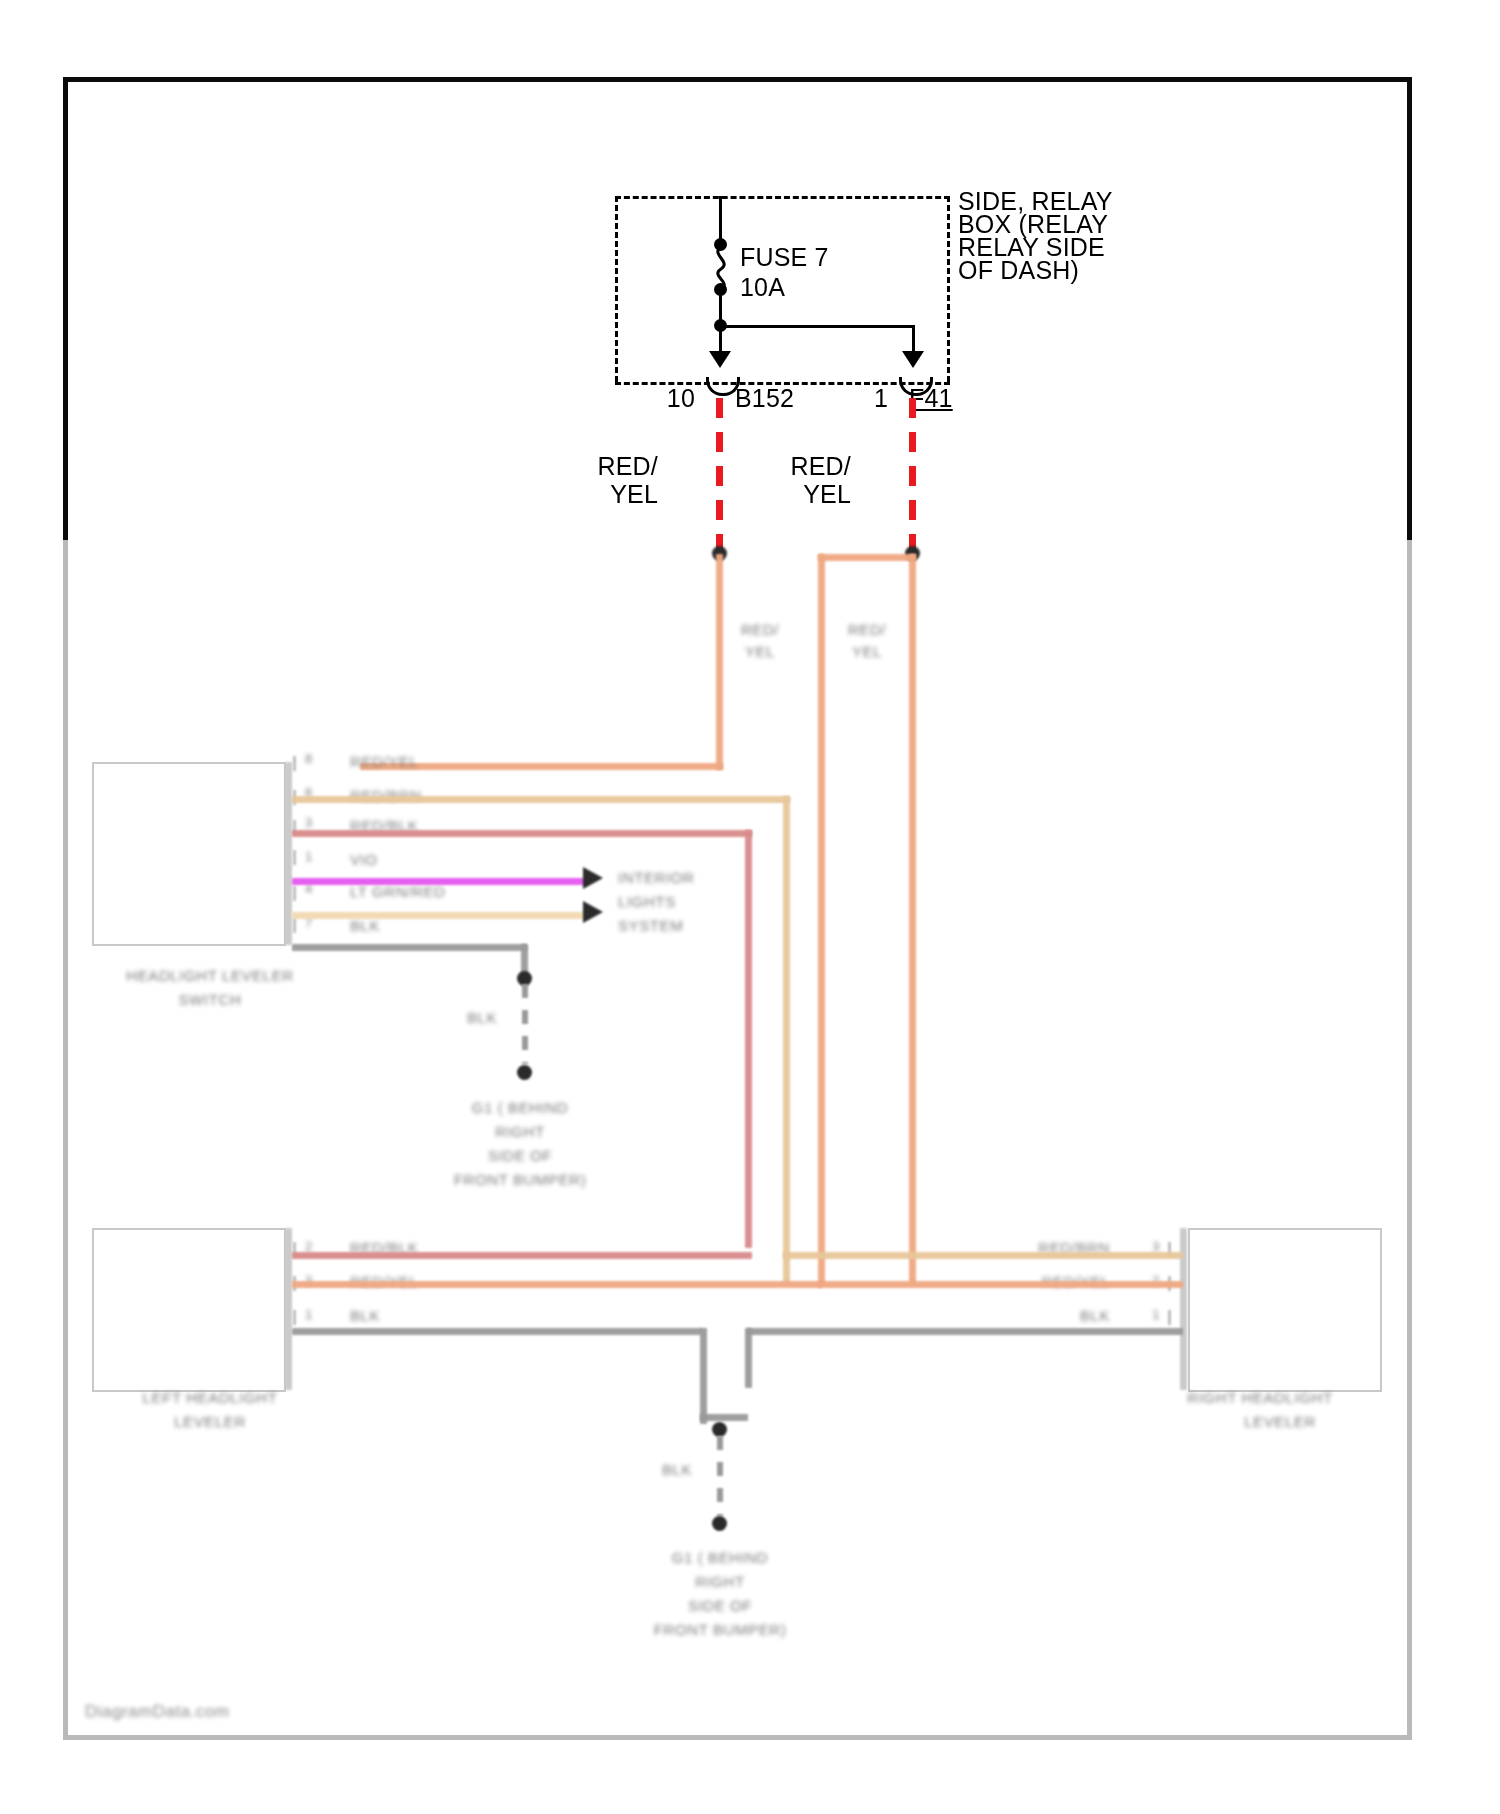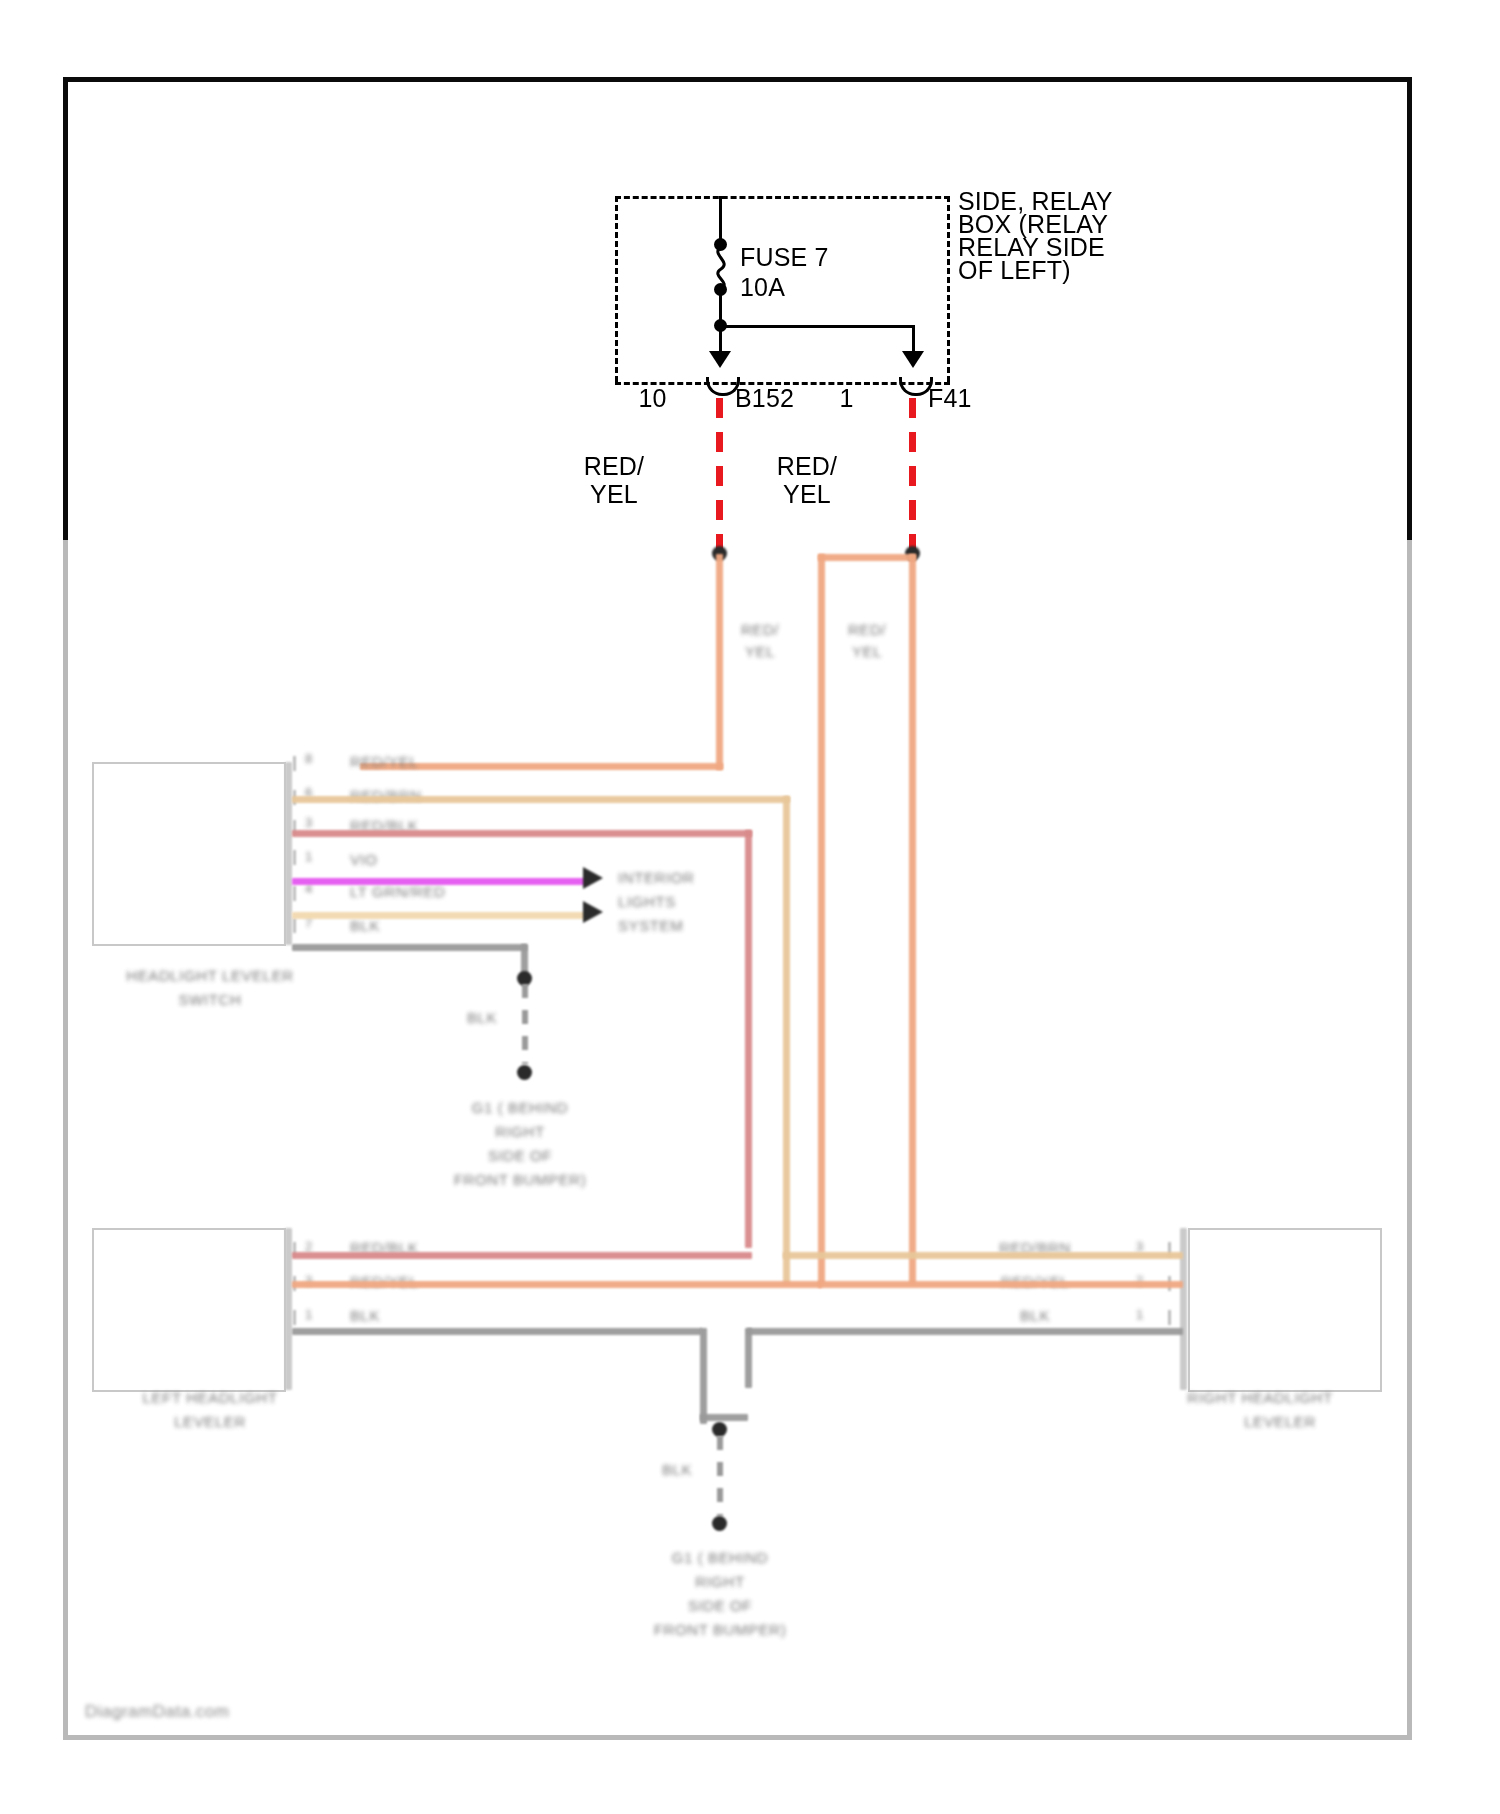--- a/index.html
+++ b/index.html
@@ -54,21 +54,21 @@
     position: absolute;
     color: #6f6f6f;
     white-space: pre;
     line-height: 1.35;
     font-size: 15px;
     letter-spacing: 0.6px;
     filter: blur(2.1px);
     opacity: 0.92;
   }
   .ctr { text-align: center; }
-  .rt { text-align: center; }
+  .rt { text-align: right; }
 
   
   .vline { position: absolute; background: #000000; width: 3px; }
   .hline { position: absolute; background: #000000; height: 3px; }
   .dot {
     position: absolute;
     width: 13px; height: 13px;
     background: #000000;
     border-radius: 50%;
   }
@@ -194,26 +194,26 @@
 
   <div class="arrow-down" style="left:709px; top:351px;"></div>
   <div class="arrow-down" style="left:902px; top:351px;"></div>
 
   <div class="cup" style="left:706px; top:377px;"></div>
   <div class="cup" style="left:899px; top:377px;"></div>
 
   <div class="lbl lbl-sharp rt" style="left:610px; top:384px; width:85px;">10</div>
   <div class="lbl lbl-sharp" style="left:735px; top:384px;">B152</div>
   <div class="lbl lbl-sharp rt" style="left:805px; top:384px; width:83px;">1</div>
-  <div class="lbl lbl-sharp" style="left:928px; top:384px;">F41</div>
+  <div class="lbl lbl-sharp" style="left:909px; top:384px;text-decoration:underline;">F41</div>
 
   <div class="lbl lbl-sharp" style="left:958px; top:187px;">SIDE, RELAY</div>
   <div class="lbl lbl-sharp" style="left:958px; top:210px;">BOX (RELAY</div>
   <div class="lbl lbl-sharp" style="left:958px; top:233px;">RELAY SIDE</div>
-  <div class="lbl lbl-sharp" style="left:958px; top:256px;">OF LEFT)</div>
+  <div class="lbl lbl-sharp" style="left:958px; top:256px;">OF DASH)</div>
 
   <div class="reddash" style="left:716px; top:398px; height:152px;"></div>
   <div class="reddash" style="left:909px; top:398px; height:152px;"></div>
 
   <div class="lbl lbl-sharp rt" style="left:570px; top:452px; width:88px;">RED/</div>
   <div class="lbl lbl-sharp rt" style="left:570px; top:480px; width:88px;">YEL</div>
   <div class="lbl lbl-sharp rt" style="left:763px; top:452px; width:88px;">RED/</div>
   <div class="lbl lbl-sharp rt" style="left:763px; top:480px; width:88px;">YEL</div>
 
   <div class="soft-dot" style="left:712px; top:546px;"></div>

